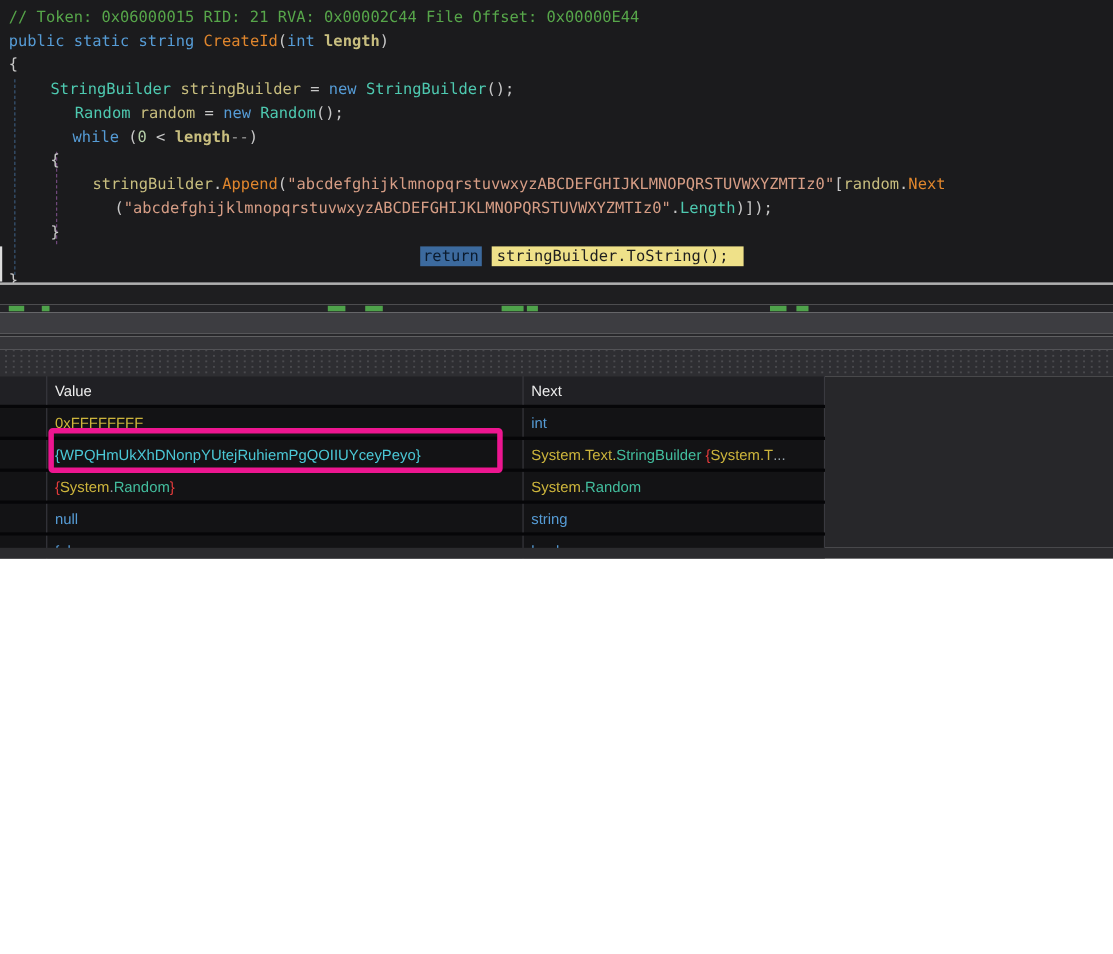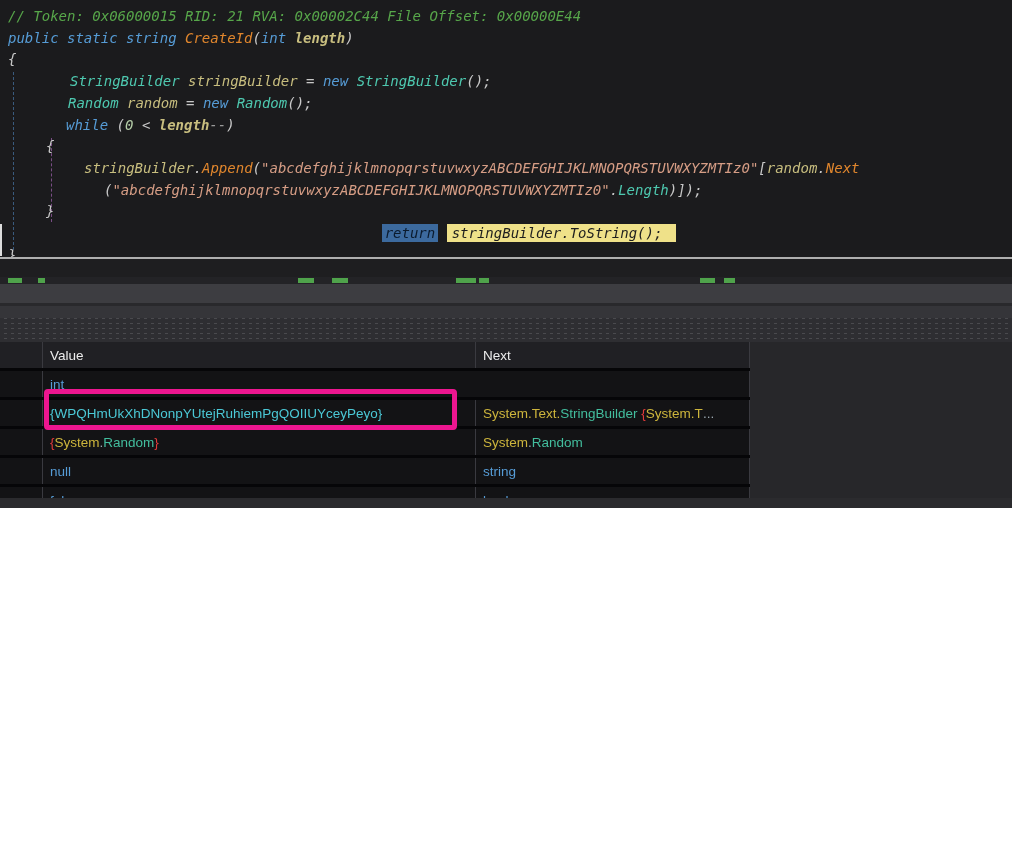--- a/index.html
+++ b/index.html
@@ -1,20 +1,20 @@
 <!DOCTYPE html>
 <html style="--accent-magenta: #ED1690; --selection-navy: #19366B; --title-grad-start: #2E599C; --title-grad-end: #7290C4; --return-highlight-yellow: #EFE189; --return-selection-blue: #3C6A9E;"><head>
 <meta charset="utf-8">
 <style>
   html,body{margin:0;padding:0;width:1012px;height:867px;overflow:hidden;background:#fff;
             font-family:"Liberation Sans", sans-serif;}
   #stage{position:relative;width:1012px;height:867px;}
 
   
-  #code-section{position:absolute;left:0;top:0;width:1012px;height:257px;background:#1B1B1D;overflow:hidden;font-style:italic;}
+  #code-section{position:absolute;left:0;top:0;width:1012px;height:257px;background:#1B1B1D;overflow:hidden;}
   #code-lines{position:relative;padding-top:6px;font-family:"DejaVu Sans Mono",monospace;font-size:14px;line-height:21.7px;}
   .code-line{white-space:pre;position:relative;z-index:2;}
   .tk-comment{color:#57A64A}
   .tk-kw{color:#569CD6}
   .tk-method{color:#E0862D}
   .tk-type{color:#4EC9B0}
   .tk-local{color:#C8BE7F}
   .tk-param{color:#C8BE7F;font-weight:bold}
   .tk-num{color:#B5CEA8}
   .tk-str{color:#D69D85}
@@ -64,21 +64,21 @@
 </head>
 <body>
 
 <div id="stage">
 
   <div id="code-section">
     <div id="code-lines">
         <div class="code-line" style="padding-left: 8px;"><span class="tk-comment">// Token: 0x06000015 RID: 21 RVA: 0x00002C44 File Offset: 0x00000E44</span></div>
         <div class="code-line" style="padding-left: 8px;"><span class="tk-kw">public static string </span><span class="tk-method">CreateId</span><span class="tk-punct">(</span><span class="tk-kw">int</span><span class="tk-punct"> </span><span class="tk-param">length</span><span class="tk-punct">)</span></div>
         <div class="code-line" style="padding-left: 8px;"><span class="tk-punct">{</span></div>
-        <div class="code-line" style="padding-left: 70px;"><span class="tk-type">StringBuilder</span><span class="tk-punct"> </span><span class="tk-local">stringBuilder</span><span class="tk-punct"> = </span><span class="tk-kw">new</span><span class="tk-punct"> </span><span class="tk-type">StringBuilder</span><span class="tk-punct">();</span></div>
+        <div class="code-line" style="padding-left: 46px;"><span class="tk-type">StringBuilder</span><span class="tk-punct"> </span><span class="tk-local">stringBuilder</span><span class="tk-punct"> = </span><span class="tk-kw">new</span><span class="tk-punct"> </span><span class="tk-type">StringBuilder</span><span class="tk-punct">();</span></div>
         <div class="code-line" style="padding-left: 68px;"><span class="tk-type">Random</span><span class="tk-punct"> </span><span class="tk-local">random</span><span class="tk-punct"> = </span><span class="tk-kw">new</span><span class="tk-punct"> </span><span class="tk-type">Random</span><span class="tk-punct">();</span></div>
         <div class="code-line" style="padding-left: 66px;"><span class="tk-kw">while</span><span class="tk-punct"> (</span><span class="tk-num">0</span><span class="tk-punct"> &lt; </span><span class="tk-param">length</span><span class="tk-op">--</span><span class="tk-punct">)</span></div>
         <div class="code-line" style="padding-left: 46px;"><span class="tk-punct">{</span></div>
         <div class="code-line" style="padding-left: 84px;"><span class="tk-local">stringBuilder</span><span class="tk-punct">.</span><span class="tk-method">Append</span><span class="tk-punct">(</span><span class="tk-str">"abcdefghijklmnopqrstuvwxyzABCDEFGHIJKLMNOPQRSTUVWXYZMTIz0"</span><span class="tk-punct">[</span><span class="tk-local">random</span><span class="tk-punct">.</span><span class="tk-method">Next</span></div>
         <div class="code-line" style="padding-left: 104px;"><span class="tk-punct">(</span><span class="tk-str">"abcdefghijklmnopqrstuvwxyzABCDEFGHIJKLMNOPQRSTUVWXYZMTIz0"</span><span class="tk-punct">.</span><span class="tk-type">Length</span><span class="tk-punct">)]);</span></div>
         <div class="code-line" style="padding-left: 46px;"><span class="tk-punct">}</span></div>
         <div class="code-line" style="padding-left: 46px; text-align: center;"><span class="tk-retsel">return</span><span class="tk-punct"> </span><span class="tk-retbody">stringBuilder.ToString();</span></div>
         <div class="code-line" style="padding-left: 8px;"><span class="tk-punct">}</span></div>
       </div>
     <div class="indent-guide" id="guide-outer" style="left:13px;top:72px;height:178px;"></div>
@@ -106,20 +106,21 @@
   <div id="locals-zone">
     <div id="locals-table">
       <div class="lt-row lt-header">
         <div class="lt-cell lt-name"></div>
         <div class="lt-cell lt-value">Value</div>
         <div class="lt-cell lt-type">Next</div>
       </div>
       <div>
           <div class="lt-row">
             <div class="lt-cell lt-name"></div>
+            <div class="lt-cell lt-value"><span class="lv-yellow">0xFFFFFFFF</span></div>
             <div class="lt-cell lt-type"><span class="lv-blue">int</span></div>
           </div>
           <div class="lt-row">
             <div class="lt-cell lt-name"></div>
             <div class="lt-cell lt-value"><span class="lv-cyan">{WPQHmUkXhDNonpYUtejRuhiemPgQOIIUYceyPeyo}</span></div>
             <div class="lt-cell lt-type"><span class="lv-yellow">System.Text.</span><span class="lv-teal">StringBuilder</span><span class="lv-gray"> </span><span class="lv-red">{</span><span class="lv-yellow">System.T</span><span class="lv-gray">...</span></div>
           </div>
           <div class="lt-row">
             <div class="lt-cell lt-name"></div>
             <div class="lt-cell lt-value"><span class="lv-red">{</span><span class="lv-yellow">System</span><span class="lv-gray">.</span><span class="lv-teal">Random</span><span class="lv-red">}</span></div>

